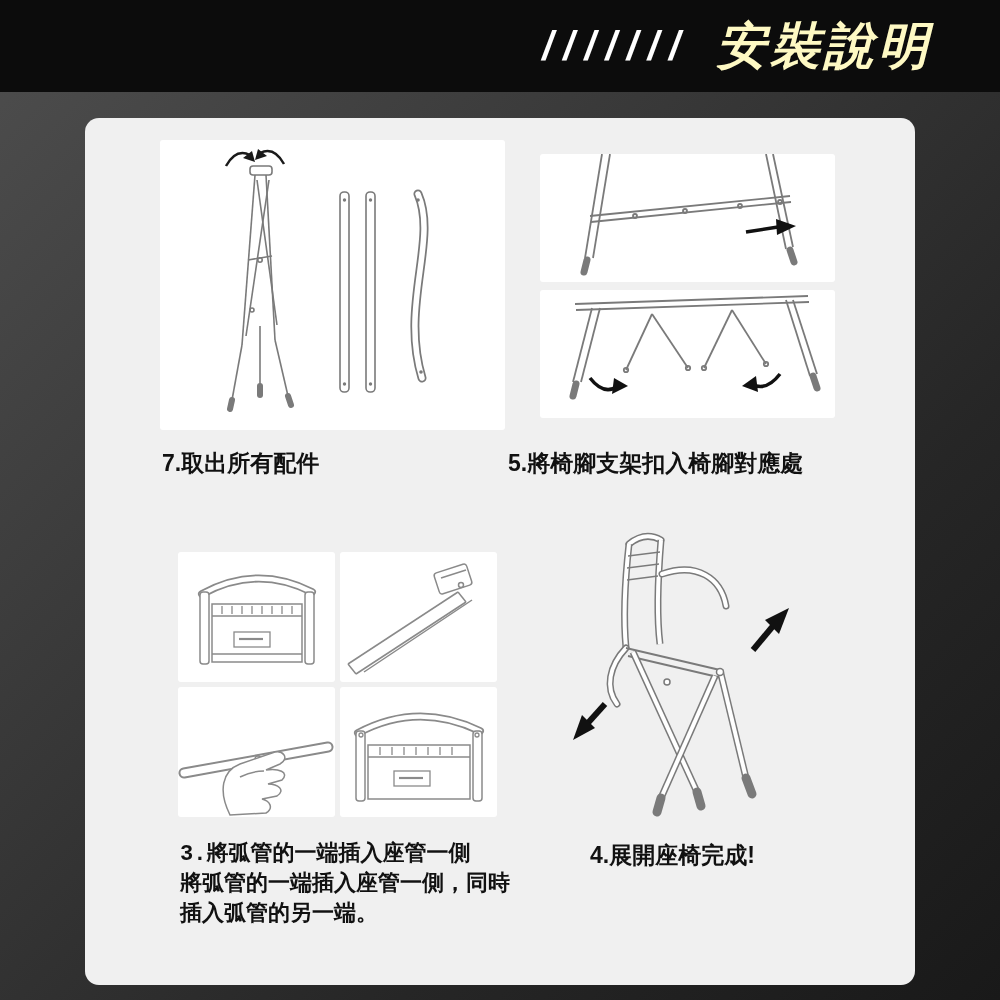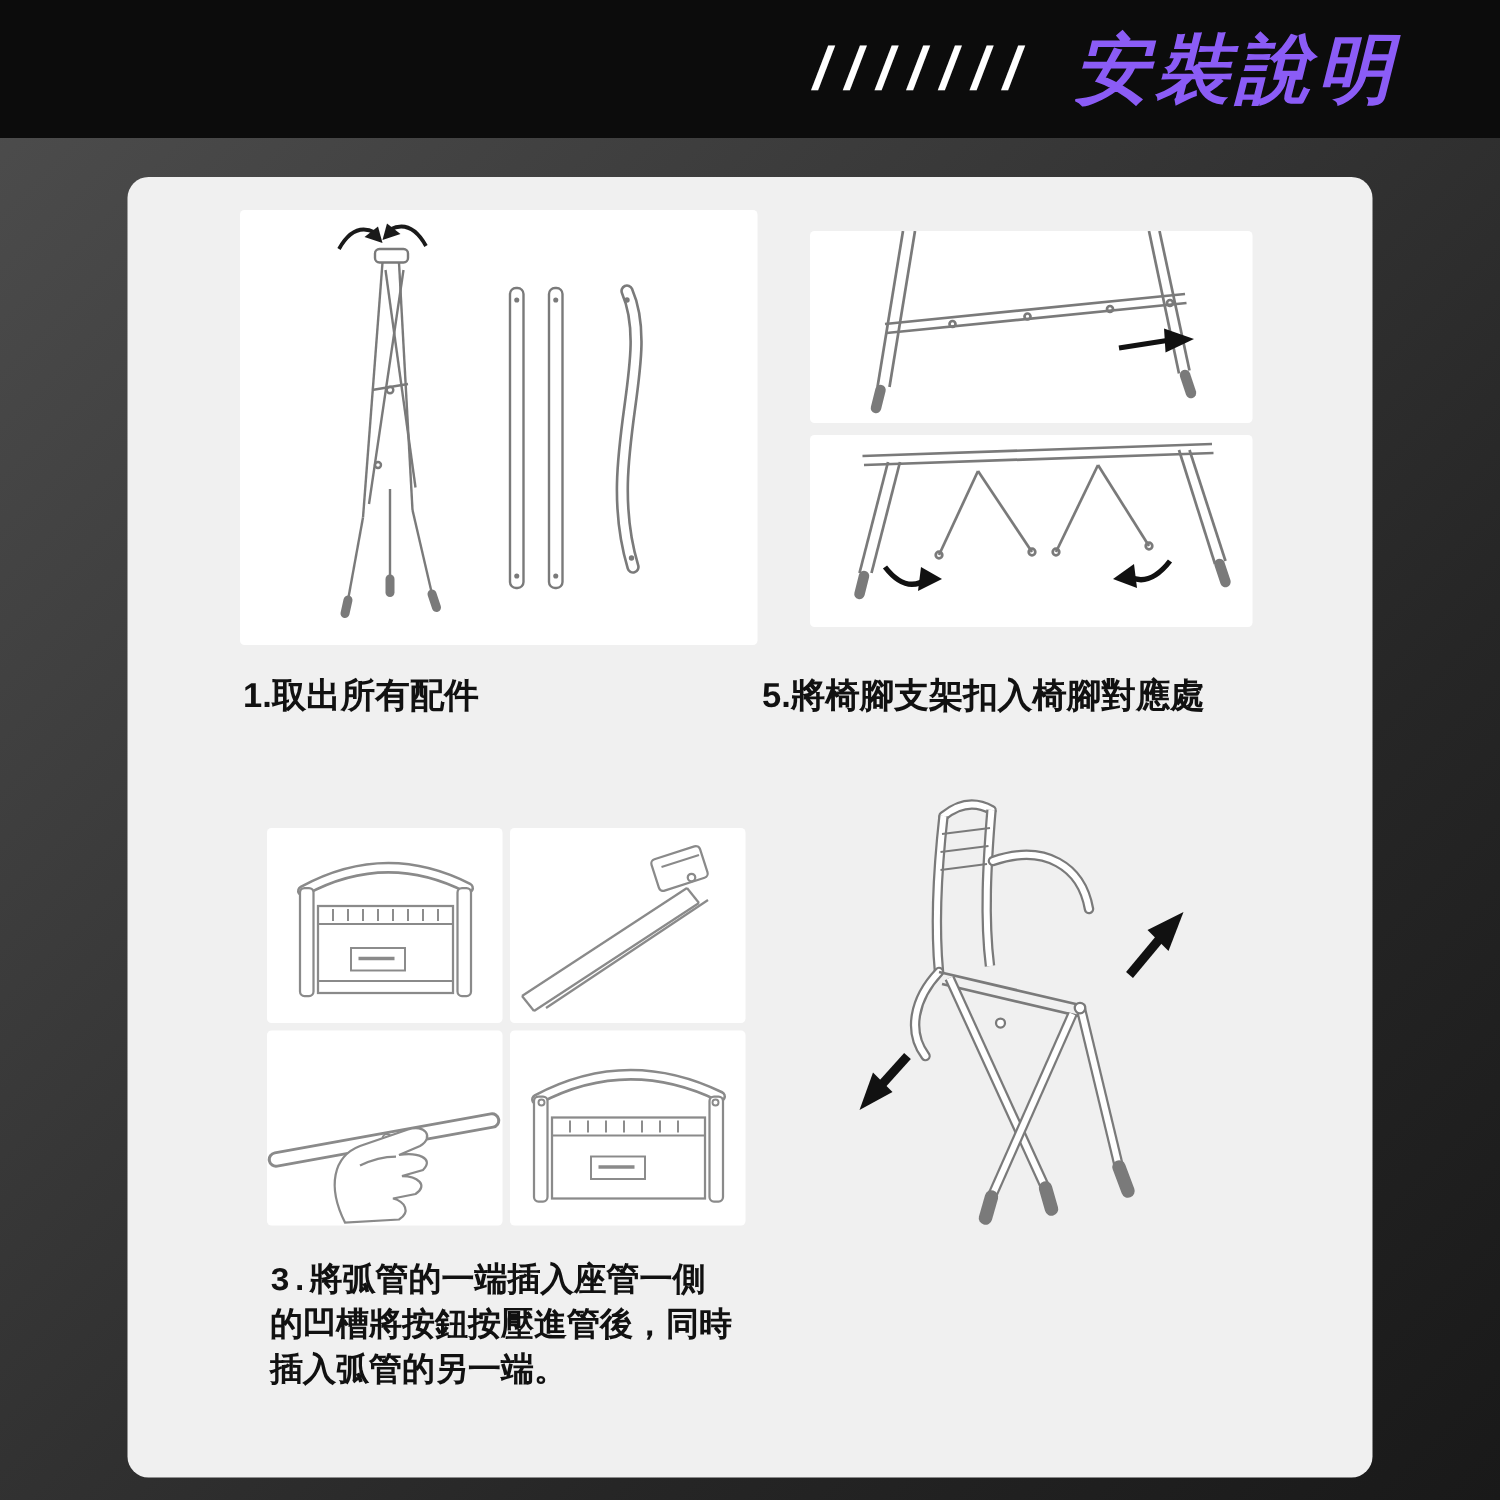--- a/index.html
+++ b/index.html
@@ -13,21 +13,21 @@
   .header-band{
     position:absolute;left:0;top:0;width:100%;height:92px;
     background:#0c0c0c;display:flex;align-items:center;justify-content:flex-end;
     box-sizing:border-box;padding-right:68px;gap:26px;
   }
   .slashes{
     color:#ffffff;font-style:italic;font-weight:bold;
     font-size:40px;letter-spacing:10px;line-height:1;
   }
   .title{
-    color:#8b5cf6;font-style:italic;font-weight:bold;
+    color:#fef9c3;font-style:italic;font-weight:bold;
     font-size:50px;letter-spacing:4px;line-height:1;
   }
   .card{
     position:absolute;left:85px;top:118px;width:830px;height:867px;
     background:#f0f0f0;border-radius:14px;
   }
   .panel{position:absolute;background:#ffffff;border-radius:3px;}
   .caption{
     position:absolute;color:#111111;font-weight:700;
     font-size:23px;line-height:30px;white-space:nowrap;
@@ -147,21 +147,21 @@
           <path d="M50 88 q14 18 28 8" stroke="#111111" stroke-width="3.5" fill="none"></path>
           <polygon points="74,88 88,96 72,104" fill="#111111"></polygon>
         </g>
         <g>
           <path d="M240 84 q-14 18 -28 10" stroke="#111111" stroke-width="3.5" fill="none"></path>
           <polygon points="216,86 202,96 218,102" fill="#111111"></polygon>
         </g>
       </svg>
     </div>
 
-    <div class="caption" style="left:77px;top:330px;">1.取出所有配件</div>
+    <div class="caption" style="left:77px;top:330px;">7.取出所有配件</div>
     <div class="caption" style="left:423px;top:330px;">5.將椅腳支架扣入椅腳對應處</div>
 
     <div class="panel" style="left:93px;top:434px;width:157px;height:130px;">
       <svg viewBox="0 0 157 130">
         <g>
           <path d="M24 42 Q79 12 134 40" stroke="#8a8a8a" stroke-width="8" fill="none" stroke-linecap="round"></path>
           <path d="M24 42 Q79 12 134 40" stroke="#ffffff" stroke-width="4.5" fill="none" stroke-linecap="round"></path>
         </g>
         <g stroke="#8a8a8a" stroke-width="1.5" fill="#ffffff">
           <rect x="22" y="40" width="9" height="72" rx="3"></rect>
@@ -292,18 +292,19 @@
         </g>
         <g>
           <line x1="40" y1="178" x2="22" y2="198" stroke="#111111" stroke-width="6"></line>
           <polygon points="8,214 30,202 17,189" fill="#111111"></polygon>
         </g>
       </svg>
     </div>
 
     <div class="caption" style="left:95px;top:722px;font-size:22px;">
       <span class="cap-line">3.將弧管的一端插入座管一側</span>
-      <span class="cap-line">的凹槽將按鈕按壓進管後，同時</span>
+      <span class="cap-line">將弧管的一端插入座管一側，同時</span>
       <span class="cap-line">插入弧管的另一端。</span>
     </div>
+    <div class="caption" style="left:505px;top:722px;">4.展開座椅完成!</div>
 
   </div>
 </div>
 
 </body></html>

